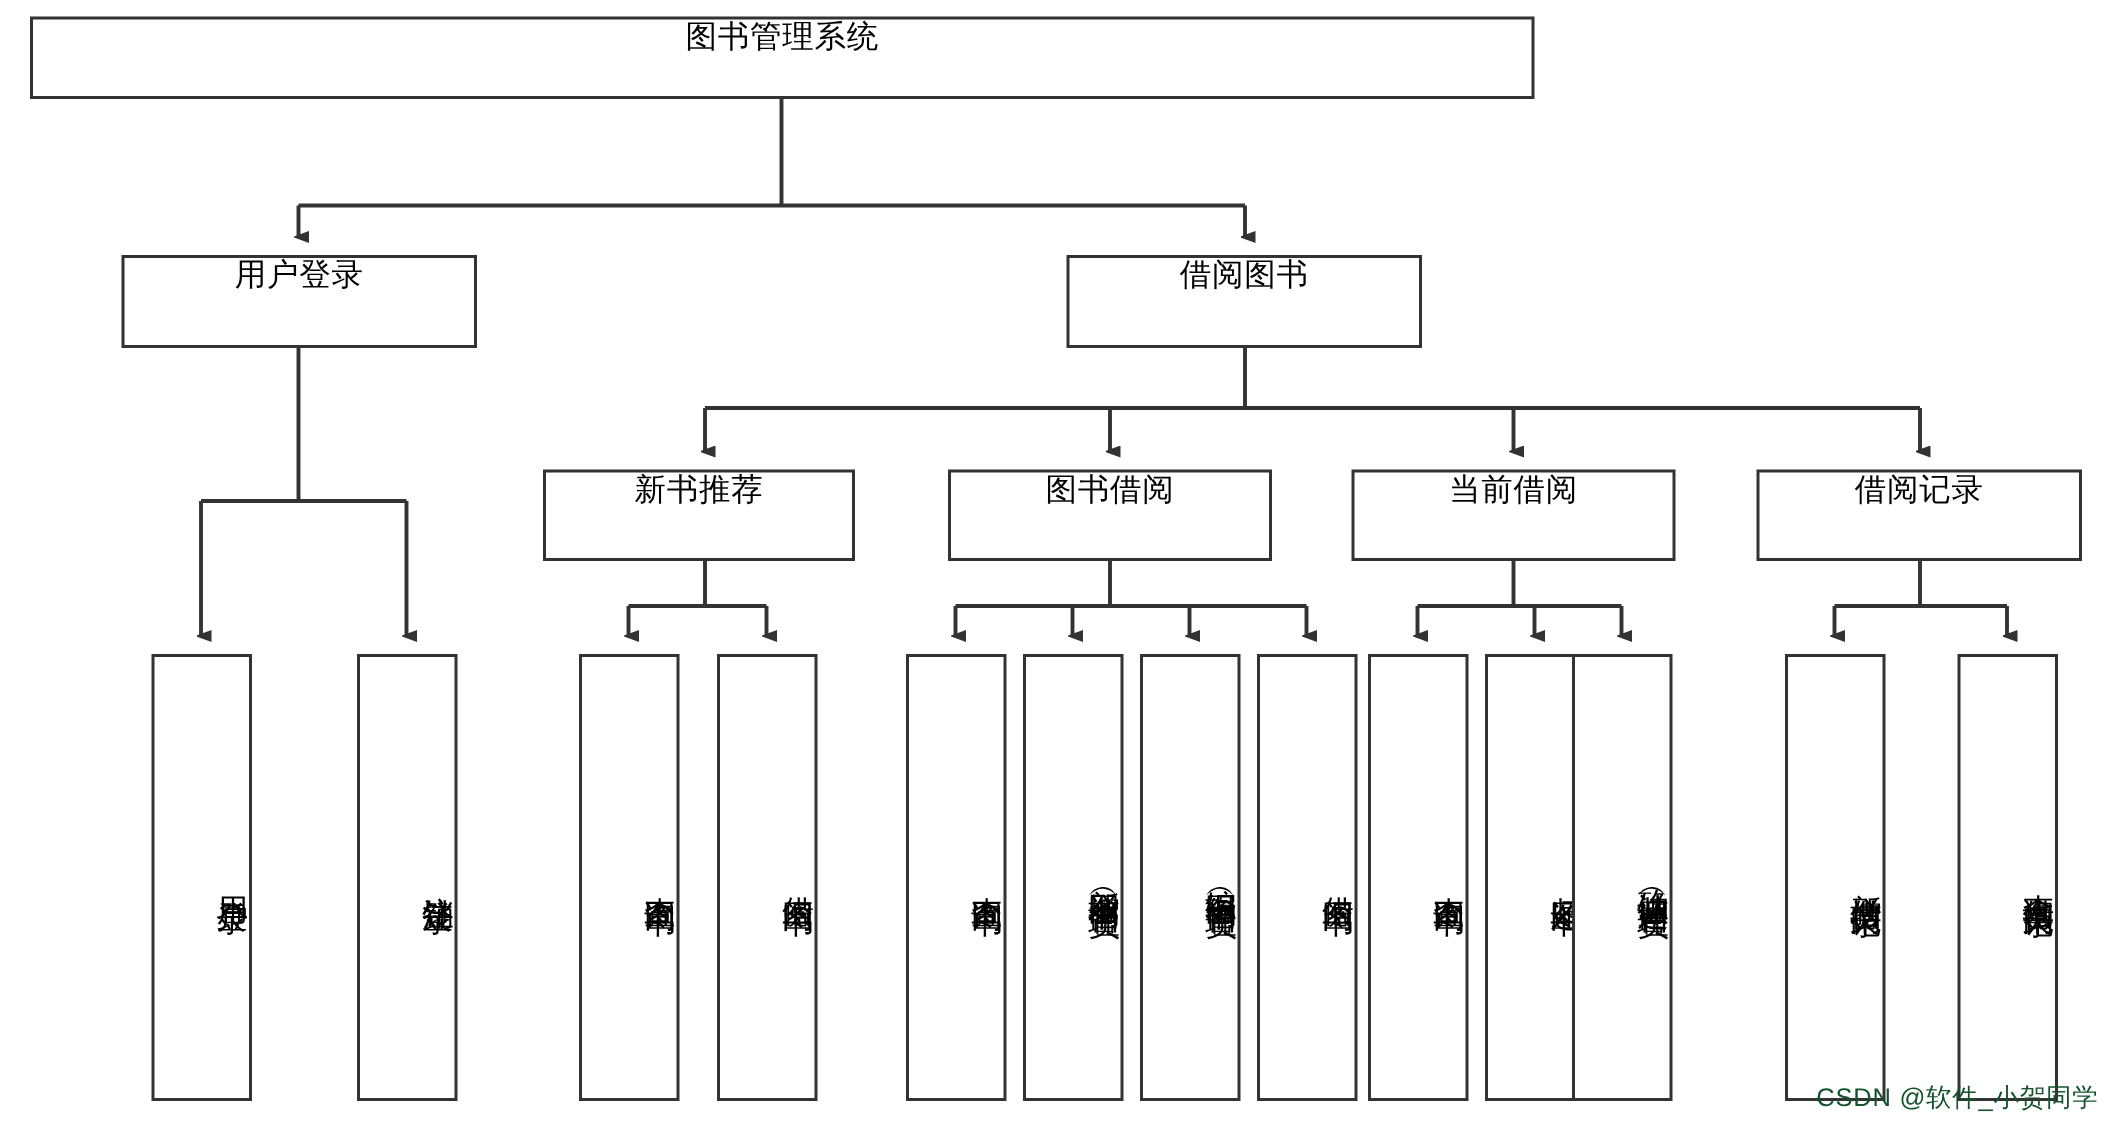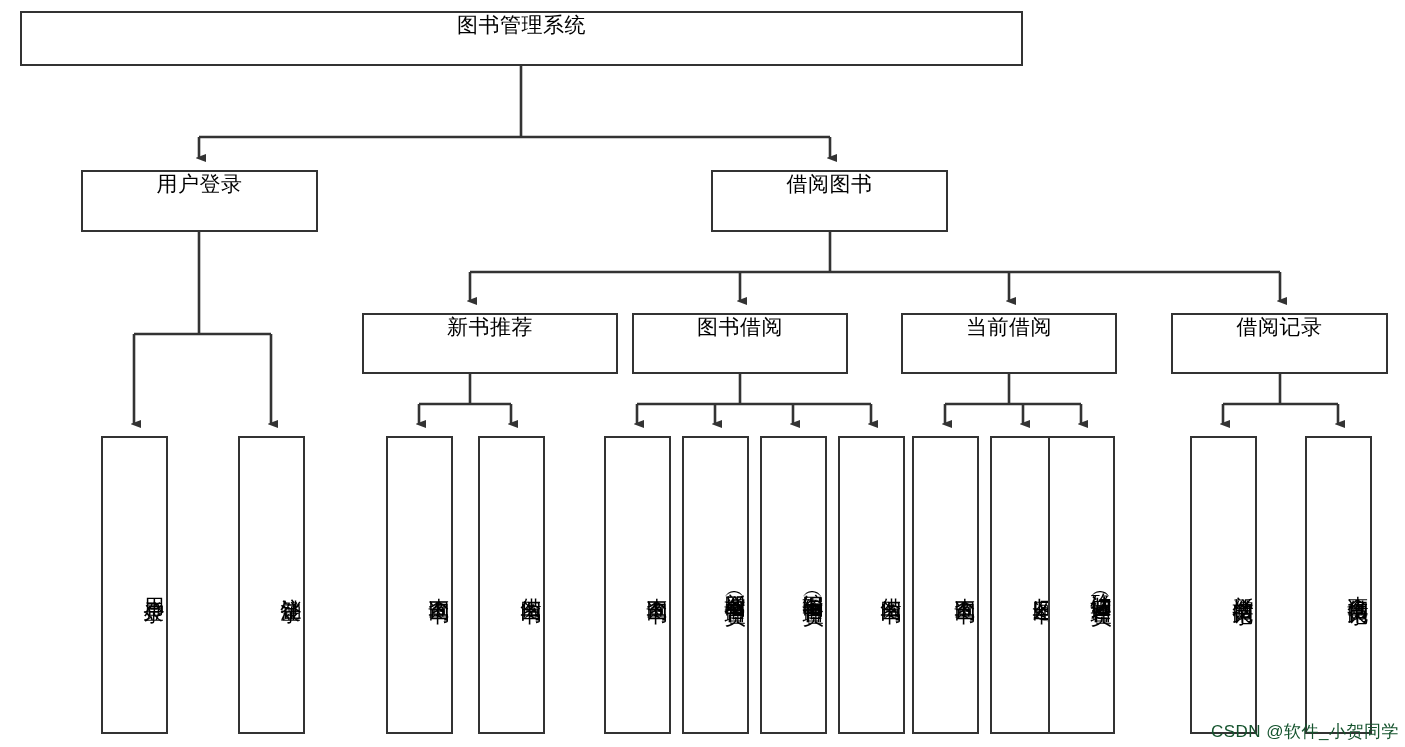--- a/index.html
+++ b/index.html
@@ -122,21 +122,21 @@
     <span class="lbl">图书管理系统</span>
   </div>
 
   <div class="node h" id="n-l2-0" style="left: 81px; top: 170px; width: 237px; height: 62px;">
     <span class="lbl">用户登录</span>
   </div>
   <div class="node h" id="n-l2-1" style="left: 711px; top: 170px; width: 237px; height: 62px;">
     <span class="lbl">借阅图书</span>
   </div>
 
-  <div class="node h" id="n-l3-0" style="left: 362px; top: 313px; width: 256px; height: 61px;">
+  <div class="node h" id="n-l3-0" style="left: 362px; top: 313px; width: 208px; height: 61px;">
     <span class="lbl">新书推荐</span>
   </div>
   <div class="node h" id="n-l3-2" style="left: 901px; top: 313px; width: 216px; height: 61px;">
     <span class="lbl">当前借阅</span>
   </div>
   <div class="node h" id="n-l3-1" style="left: 632px; top: 313px; width: 216px; height: 61px;">
     <span class="lbl">图书借阅</span>
   </div>
   <div class="node h" id="n-l3-3" style="left: 1171px; top: 313px; width: 217px; height: 61px;">
     <span class="lbl">借阅记录</span>

